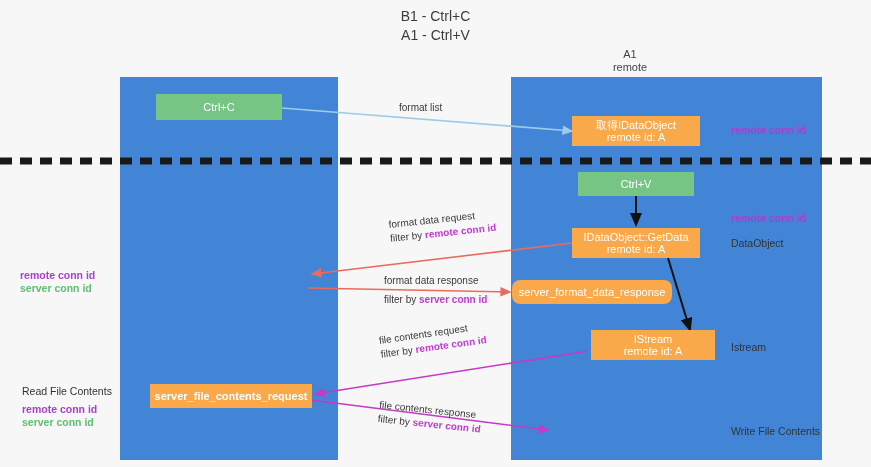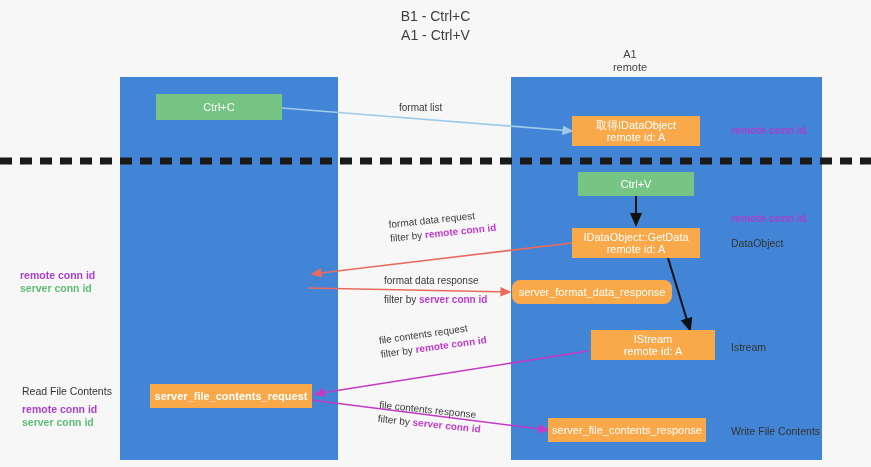--- a/index.html
+++ b/index.html
@@ -108,21 +108,20 @@
   <div class="abs node green" style="left:578px;top:172px;width:116px;height:24px;">Ctrl+V</div>
 
   <div class="abs node orange" style="left:572px;top:228px;width:128px;height:30px;">IDataObject::GetData
 remote id: A</div>
 
   <div class="abs node orange" style="left:512px;top:280px;width:160px;height:24px;border-radius:8px;">server_format_data_response</div>
 
   <div class="abs node orange" style="left:591px;top:330px;width:124px;height:30px;">IStream
 remote id: A</div>
 
-  <div class="abs node orange" style="left:548px;top:418px;width:158px;height:24px;">server_file_contents_response</div>
 
   <div class="abs edgelabel" style="left:399px;top:101px;">format list</div>
 
   <div class="abs" style="left:388px;top:218px;transform:rotate(-6deg);transform-origin:left top;">
     <div class="edgelabel">format data request</div>
     <div class="edgelabel"><span>filter by </span><span class="k-purple">remote conn id</span></div>
   </div>
 
   <div class="abs" style="left:384px;top:274px;">
     <div class="edgelabel">format data response</div>

